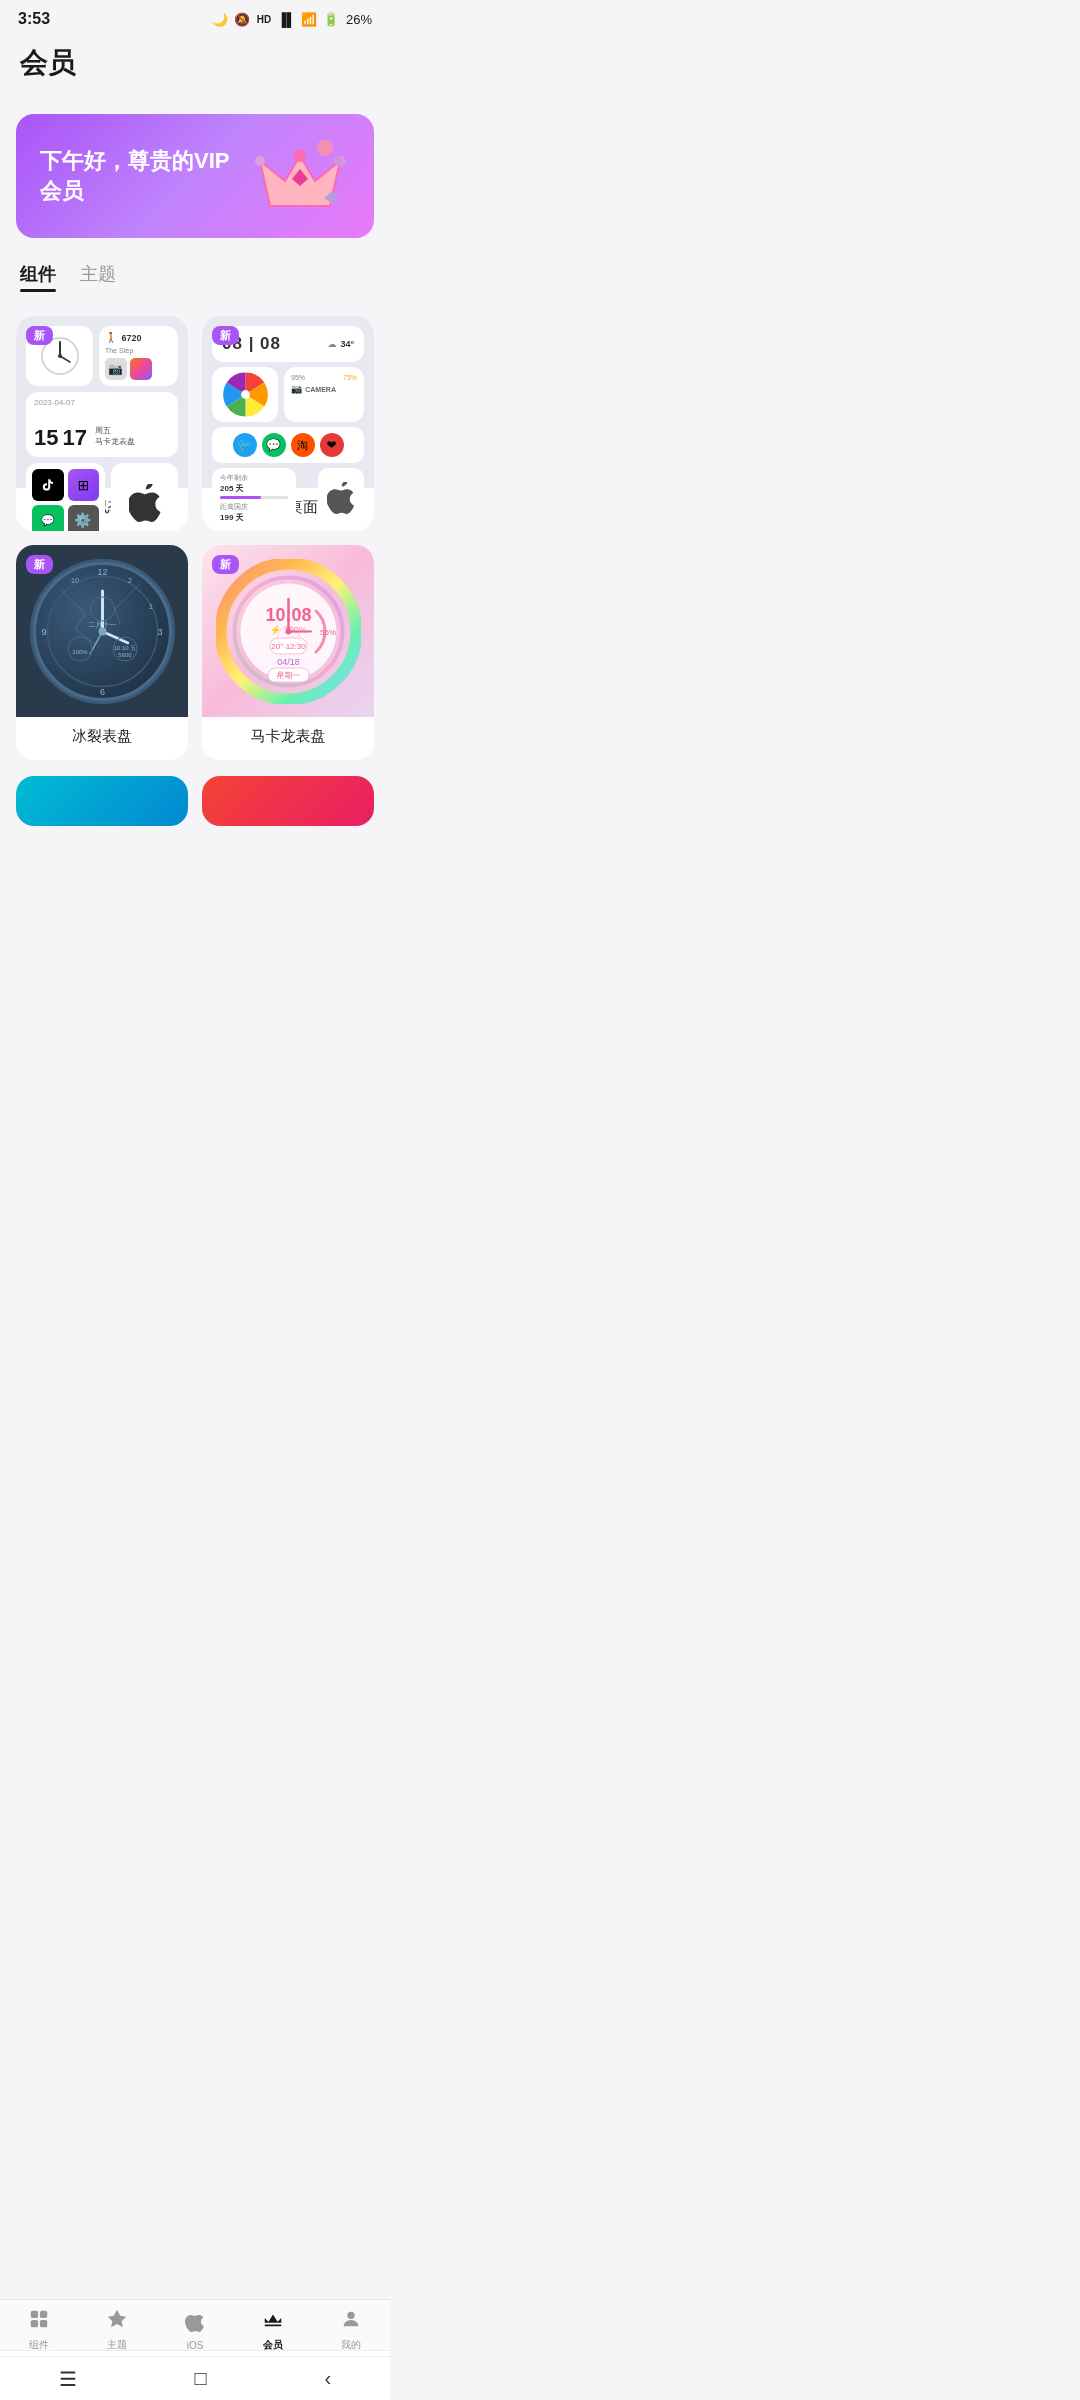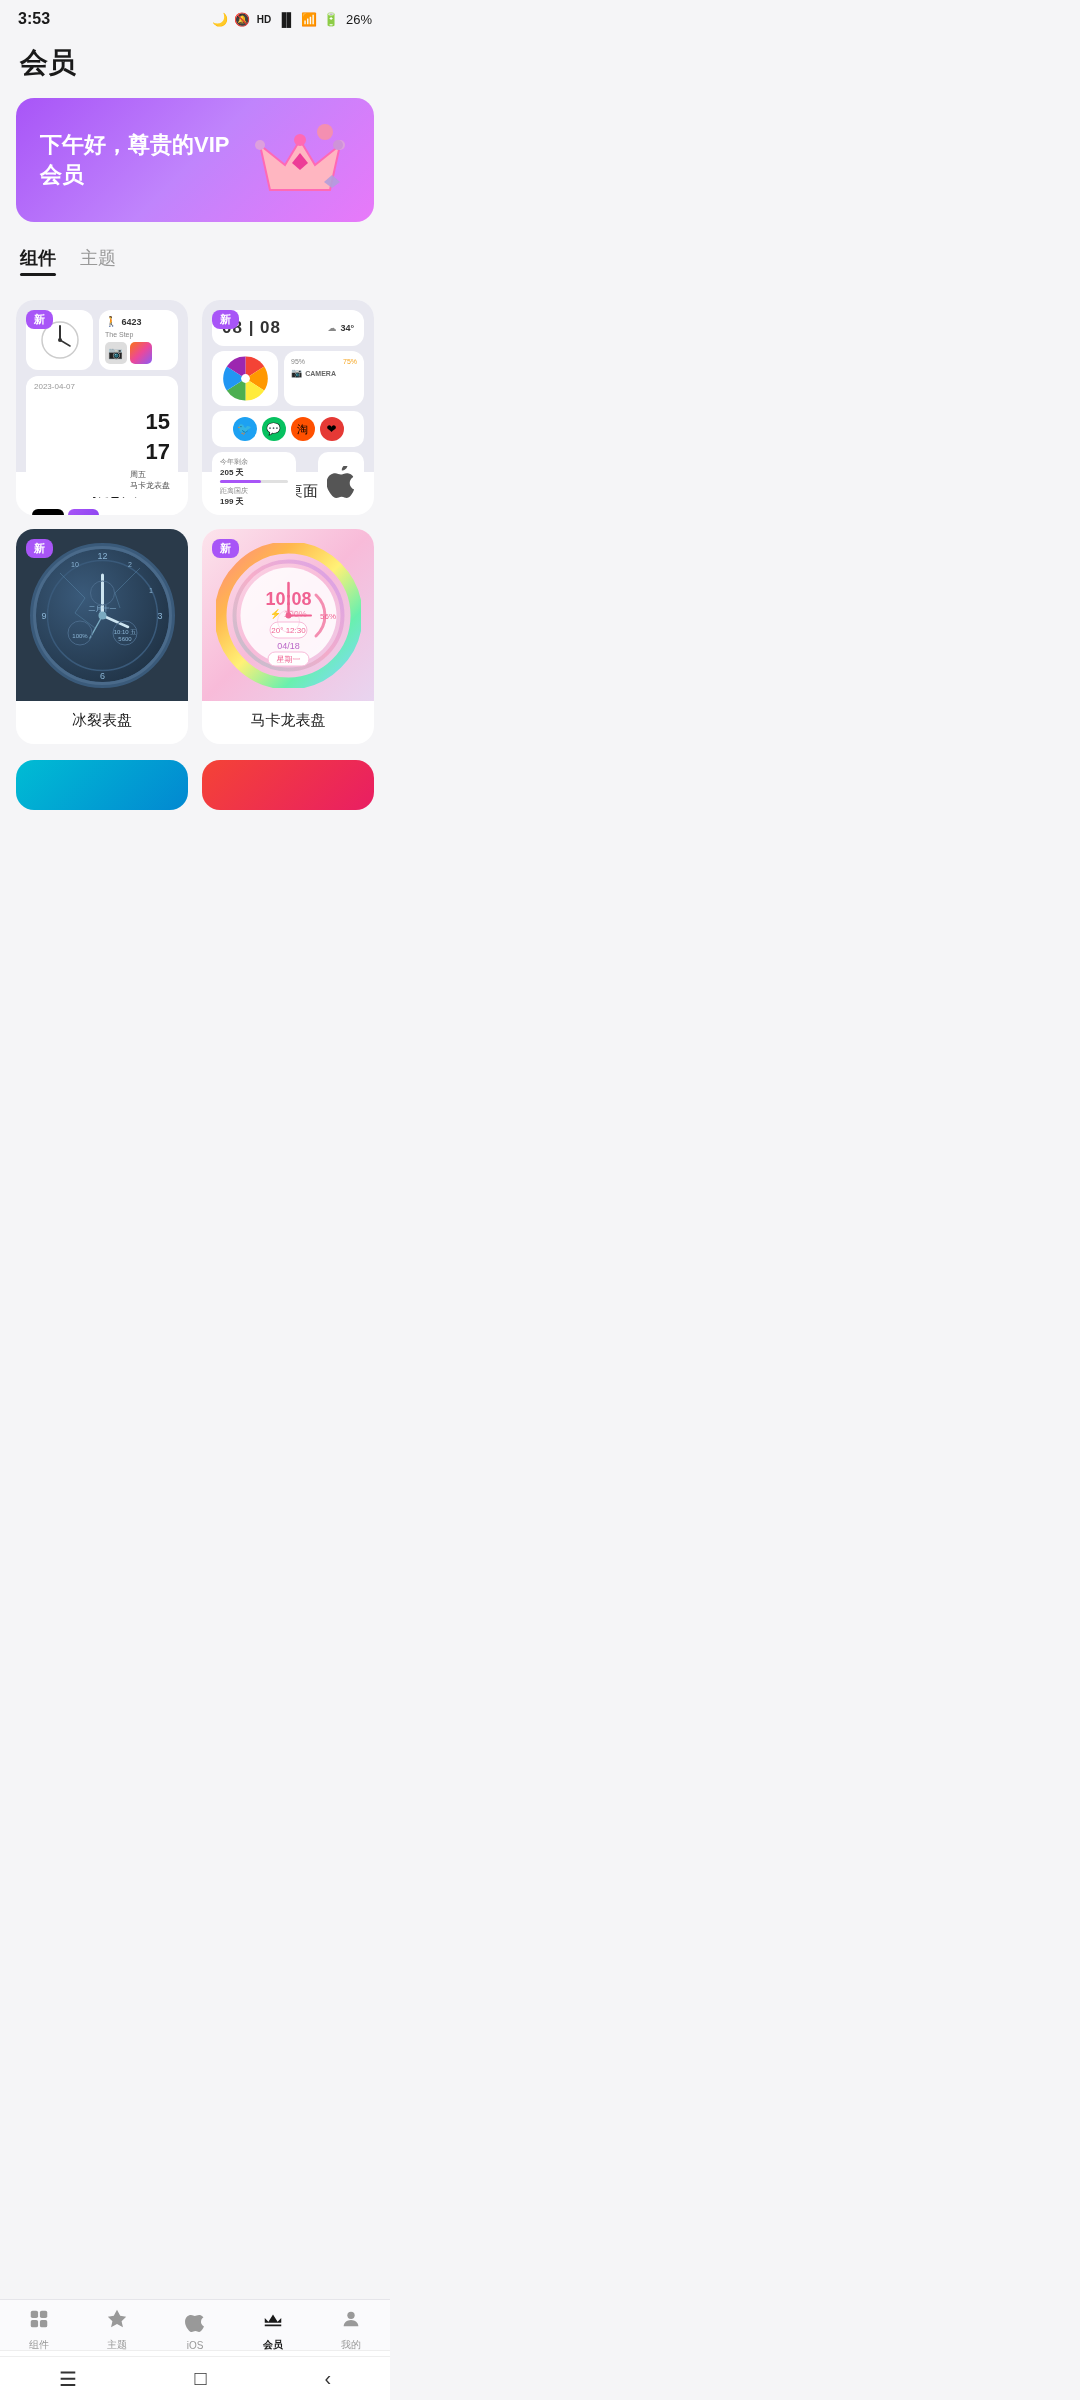--- a/index.html
+++ b/index.html
@@ -37,21 +37,21 @@
     .page-title {
       padding: 10px 20px 16px;
       font-size: 28px;
       font-weight: 700;
       color: #1a1a1a;
       background: #f5f5f7;
     }
 
     
     .vip-banner {
-      margin: 0 16px 24px;
+      margin: 16px 16px 24px;
       background: linear-gradient(135deg, #a855f7 0%, #c084fc 50%, #e879f9 100%);
       border-radius: 18px;
       padding: 22px 24px;
       display: flex;
       align-items: center;
       justify-content: space-between;
       position: relative;
       overflow: hidden;
       min-height: 90px;
     }
@@ -214,22 +214,21 @@
       padding: 6px 8px;
     }
     .ios-date-label {
       font-size: 8px;
       color: #999;
       margin-bottom: 18px;
     }
     .ios-date-nums {
       display: flex;
       gap: 4px;
-      align-items: flex-end;
-      flex-direction: column;
+      align-items: flex-start;
     }
     .ios-big-num {
       font-size: 22px;
       font-weight: 700;
       color: #1a1a1a;
     }
     .ios-weekday {
       font-size: 8px;
       color: #555;
       margin-left: 4px;
@@ -475,21 +474,21 @@
               <svg width="40" height="40" viewBox="0 0 40 40">
                 <circle cx="20" cy="20" r="18" fill="none" stroke="#ccc" stroke-width="1.5"></circle>
                 <line x1="20" y1="20" x2="20" y2="6" stroke="#333" stroke-width="2" stroke-linecap="round"></line>
                 <line x1="20" y1="20" x2="30" y2="26" stroke="#333" stroke-width="1.5" stroke-linecap="round"></line>
                 <circle cx="20" cy="20" r="2" fill="#333"></circle>
               </svg>
             </div>
             <div class="ios-step-cell">
               <div class="ios-step-top">
                 <span style="font-size:10px;">🚶</span>
-                <span style="font-weight:700;color:#333;font-size:9px;">6423</span>
+                <span style="font-weight:700;color:#333;font-size:9px;">6720</span>
               </div>
               <div style="font-size:7px;color:#888;">The Step</div>
               <div class="ios-camera-photo">
                 <div class="ios-cam-icon">📷</div>
                 <div class="ios-photo-icon"></div>
               </div>
             </div>
           </div>
 
           <div class="ios-row2">

